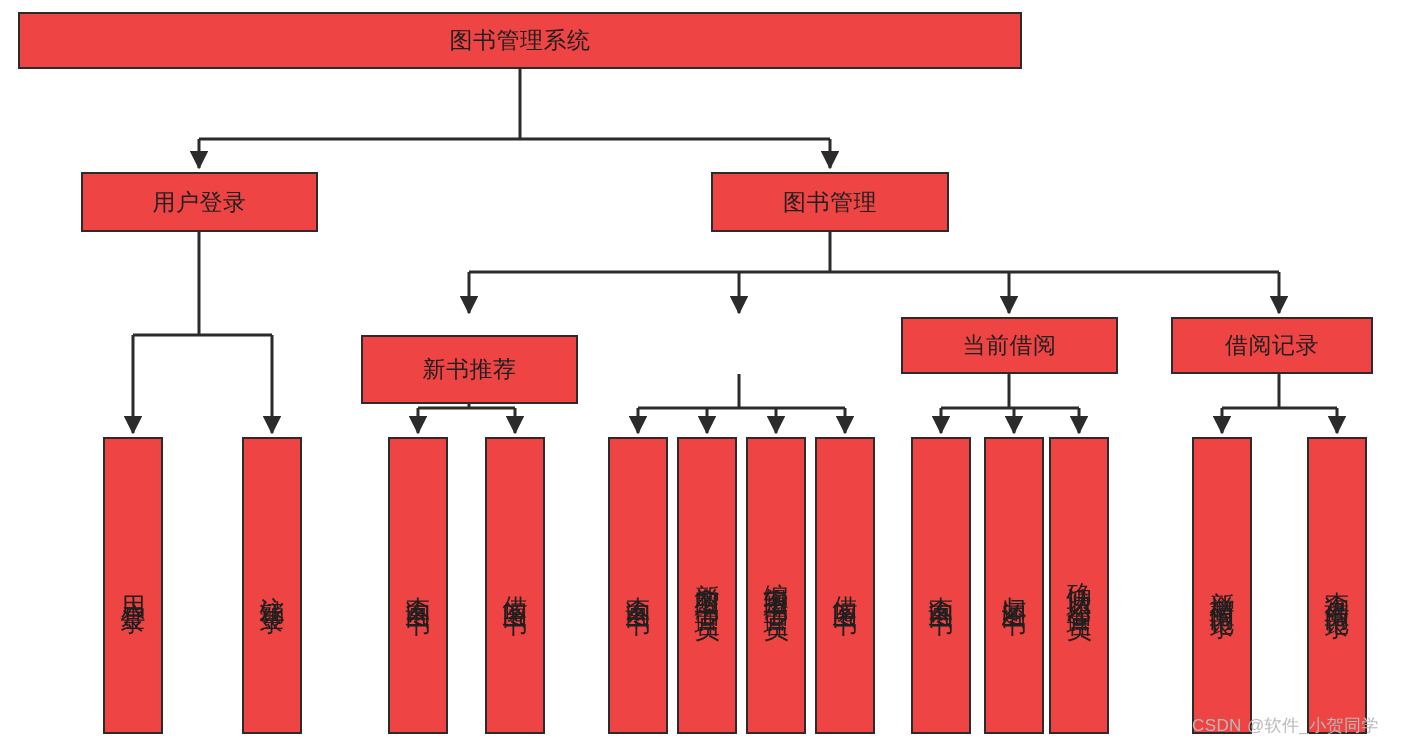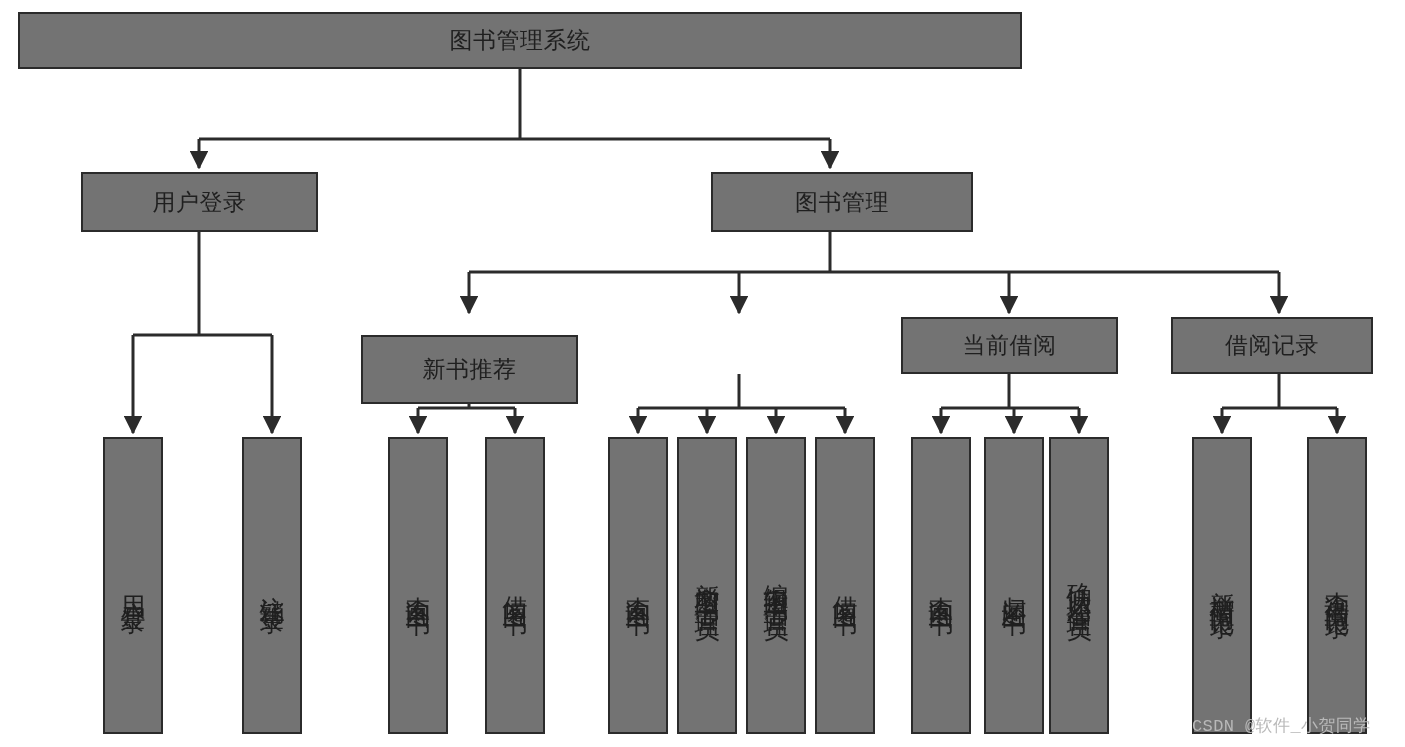--- a/index.html
+++ b/index.html
@@ -23,21 +23,21 @@
     position: absolute;
     left: 0;
     top: 0;
     width: 1405px;
     height: 747px;
     pointer-events: none;
   }
   .node {
     position: absolute;
     box-sizing: border-box;
-    background: #737373;
+    background: #ef4444;
     border: 2.5px solid #2b2b2b;
     display: flex;
     align-items: center;
     justify-content: center;
     z-index: 2;
   }
   .node-label {
     color: #1f1f1f;
     line-height: 1.05;
     white-space: pre;
@@ -60,21 +60,21 @@
   }
   .watermark {
     position: absolute;
     left: 1192px;
     top: 714px;
     font-size: 17px;
     color: #b9b9b9;
     letter-spacing: 0.4px;
     white-space: nowrap;
     z-index: 3;
-    font-family: Liberation Mono, monospace;
+    font-family: Liberation Sans, sans-serif;
   }
 </style>
 </head>
 <body>
 
 <div id="diagram-root">
 
   <svg id="connectors" viewBox="0 0 1405 747" xmlns="http://www.w3.org/2000/svg">
     <defs>
       <marker id="arrowhead" viewBox="0 0 10 10" refX="9.2" refY="5" markerWidth="6.2" markerHeight="6.2" orient="auto-start-reverse">
@@ -125,21 +125,21 @@
     </g>
   </svg>
 
   <div class="node horizontal" id="node-root" style="left: 18px; top: 12px; width: 1004px; height: 57px;">
     <span class="node-label">图书管理系统</span>
   </div>
 
   <div class="node horizontal" id="node-l2-0" style="left: 81px; top: 172px; width: 237px; height: 60px;">
     <span class="node-label">用户登录</span>
   </div>
-  <div class="node horizontal" id="node-l2-1" style="left: 711px; top: 172px; width: 262px; height: 60px;">
+  <div class="node horizontal" id="node-l2-1" style="left: 711px; top: 172px; width: 238px; height: 60px;">
     <span class="node-label">图书管理</span>
   </div>
 
   <div class="node horizontal" id="node-l3-0" style="left: 361px; top: 335px; width: 217px; height: 69px;">
     <span class="node-label">新书推荐</span>
   </div>
   <div class="node horizontal" id="node-l3-2" style="left: 901px; top: 317px; width: 217px; height: 57px;">
     <span class="node-label">当前借阅</span>
   </div>
   <div class="node horizontal" id="node-l3-3" style="left: 1171px; top: 317px; width: 202px; height: 57px;">

